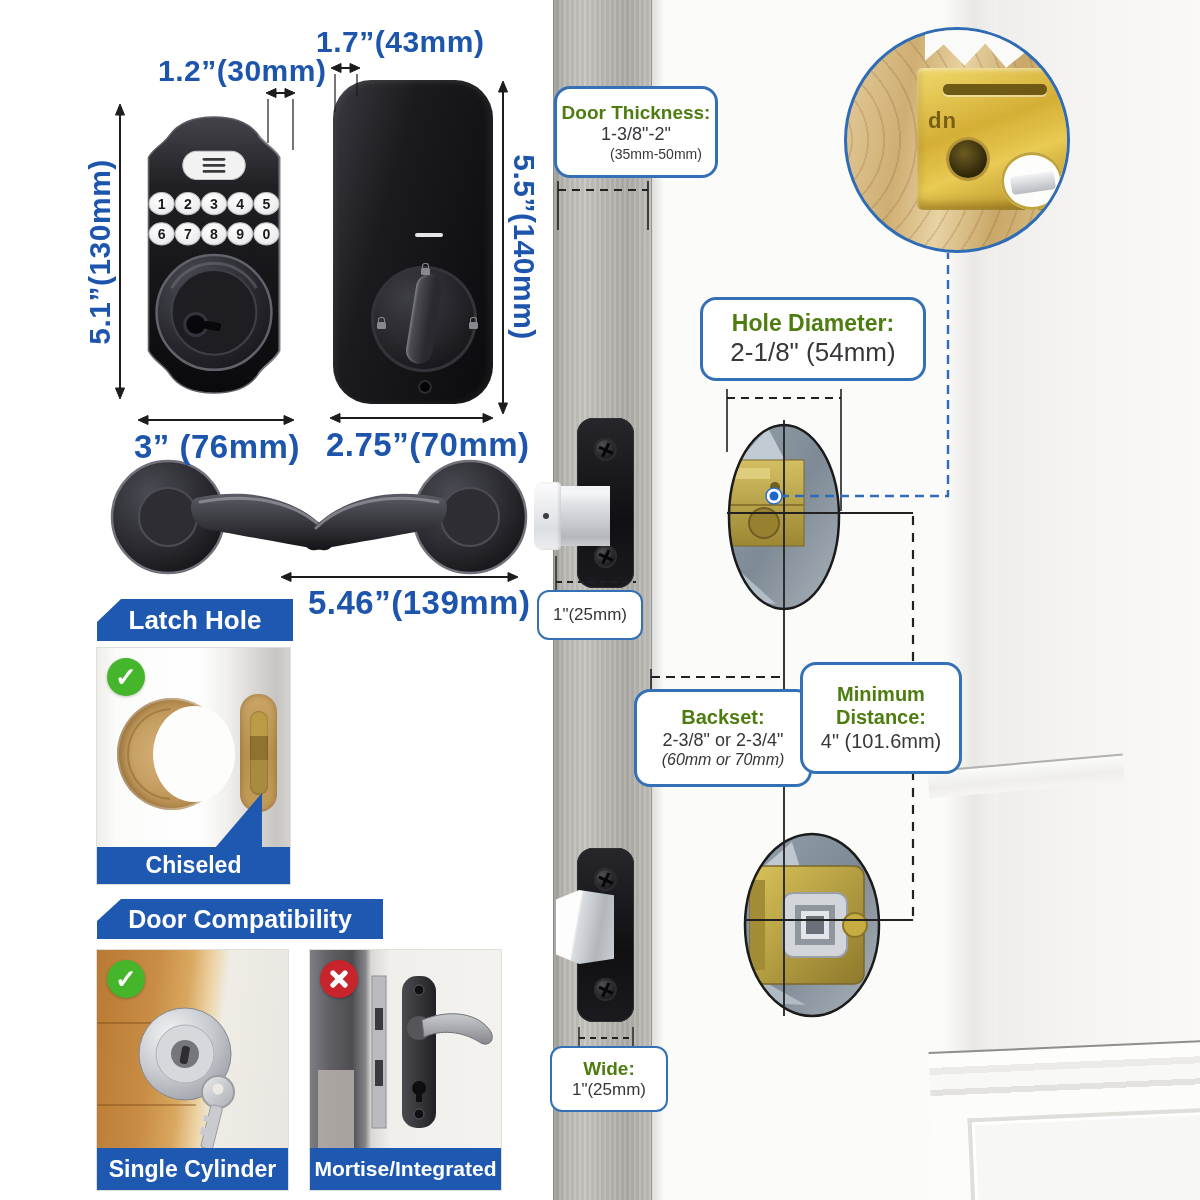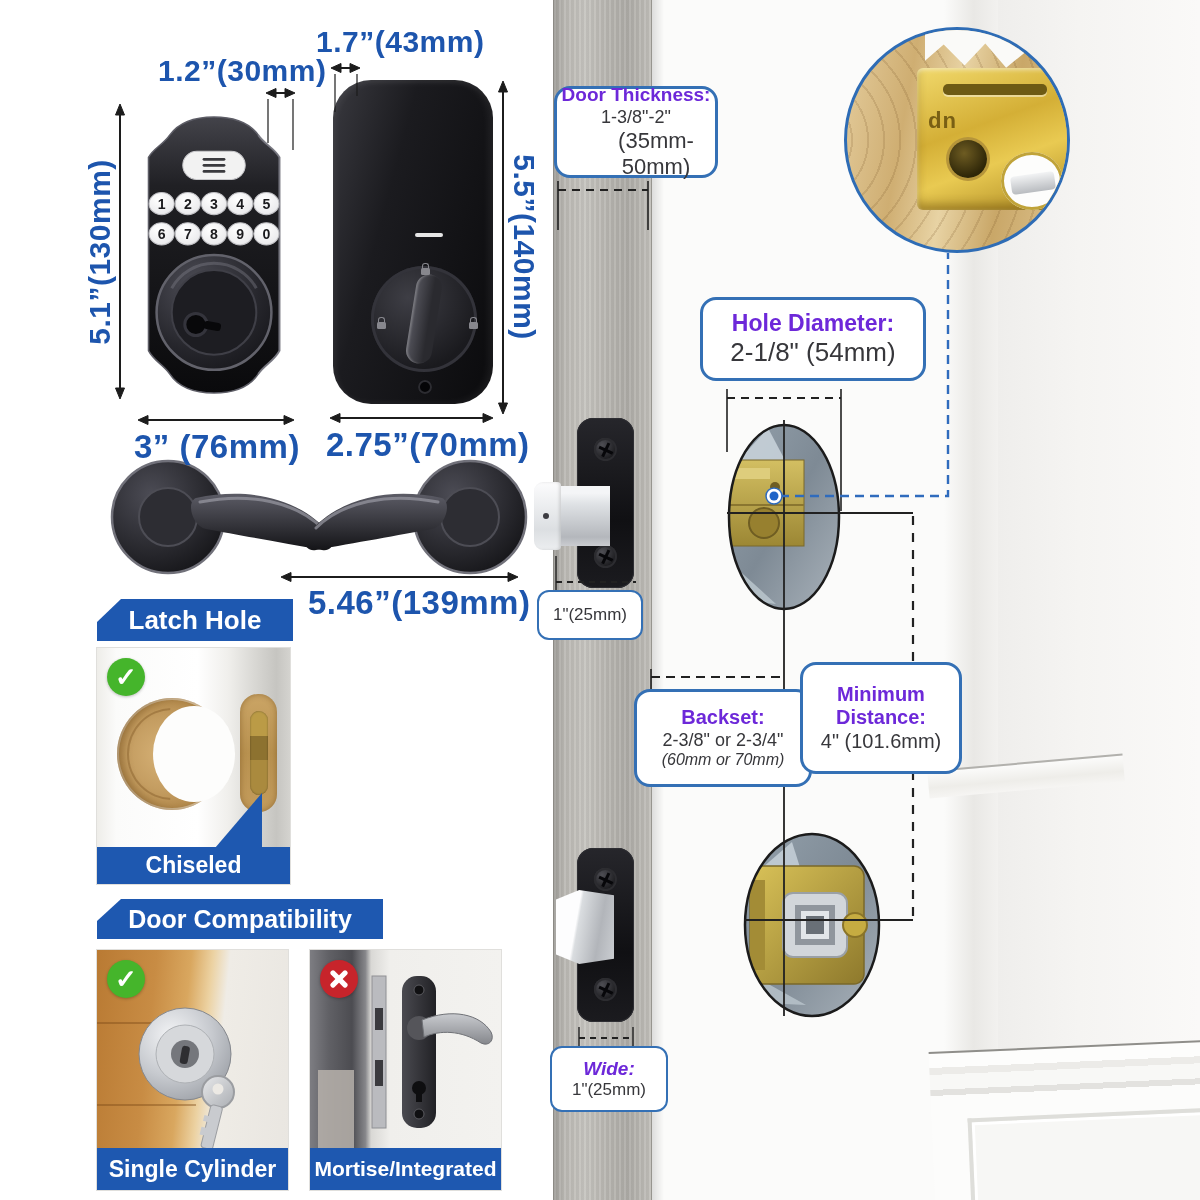--- a/index.html
+++ b/index.html
@@ -15,21 +15,21 @@
     background:linear-gradient(90deg,#9f9d98 0,#bab8b3 10%,#c6c4bf 32%,#b7b5b0 56%,#aeaca7 76%,#c1bfba 100%);
     border-left:1px solid #8c8a85;border-right:1px solid #97958f;}
   .edge-strip::after{content:'';position:absolute;inset:0;background:repeating-linear-gradient(90deg,rgba(255,255,255,.08) 0 2px,rgba(0,0,0,.04) 2px 5px);}
   .mold-upper{position:absolute;left:928px;top:762px;width:196px;height:26px;transform:rotate(-5deg);z-index:1;border-top:2px solid #b2b1ad;background:linear-gradient(180deg,#fbfbfa,#eeede9 60%,#f6f5f3);}
   .mold-lower{position:absolute;left:932px;top:1046px;width:275px;height:160px;transform:rotate(-2.5deg);z-index:1;border-top:2px solid #8f8e8a;
     background:linear-gradient(180deg,#fdfdfc 0 14px,#ecebe8 14px 21px,#f8f8f6 21px 36px,#e3e2df 36px 42px,#fcfcfb 42px);}
   .mold-lower-panel{position:absolute;left:36px;top:66px;right:0;bottom:0;background:#f7f7f5;border-left:4px solid #dededa;border-top:4px solid #dededa;box-shadow:inset 3px 3px 0 #ffffff;}
   .dim-label{position:absolute;color:#1d55ad;font-weight:700;font-size:30px;text-align:center;letter-spacing:.5px;z-index:6;white-space:nowrap;}
   .dim-label.big{font-size:33px;}
   .callout{position:absolute;background:#ffffff;border:3px solid #3470b5;border-radius:16px;text-align:center;z-index:6;display:flex;flex-direction:column;justify-content:center;line-height:1.18;}
-  .callout .co-title{color:#6d28d9;font-weight:700;}
+  .callout .co-title{color:#4d7c0f;font-weight:700;}
   .callout .co-val{color:#37373b;font-weight:400;}
   .banner{position:absolute;background:#1e58b0;color:#fff;font-weight:700;display:flex;align-items:center;justify-content:center;z-index:3;clip-path:polygon(24px 0,100% 0,100% 100%,0 100%,0 55%);}
   .photo-card{position:absolute;z-index:2;outline:1px solid #e0dfdc;background:#fff;overflow:hidden;}
   .strip{position:absolute;left:0;right:0;bottom:0;background:#1e58b0;color:#fff;font-weight:700;display:flex;align-items:center;justify-content:center;}
   .badge{position:absolute;left:10px;top:10px;width:38px;height:38px;border-radius:50%;display:flex;align-items:center;justify-content:center;z-index:3;}
   .badge.green{background:#45b52b;box-shadow:0 1px 3px rgba(0,0,0,.25);color:#fff;font-size:26px;font-weight:700;}
   .badge.red{background:#c7242b;box-shadow:0 1px 3px rgba(0,0,0,.25);}
   .cross-bar{position:absolute;left:50%;top:50%;width:22px;height:5px;border-radius:2px;background:#fff;}
   .cb1{transform:translate(-50%,-50%) rotate(45deg);}
   .cb2{transform:translate(-50%,-50%) rotate(-45deg);}
@@ -346,41 +346,41 @@
   <div class="dim-label" style="left:316px;top:25px;width:164px;">1.7”(43mm)</div>
   <div class="dim-label vlabel" style="left:0px;top:235px;width:200px;transform:rotate(-90deg);">5.1”(130mm)</div>
   <div class="dim-label vlabel" style="left:424px;top:230px;width:200px;transform:rotate(90deg);">5.5”(140mm)</div>
   <div class="dim-label big" style="left:134px;top:428px;width:164px;">3” (76mm)</div>
   <div class="dim-label big" style="left:326px;top:426px;width:172px;">2.75”(70mm)</div>
   <div class="dim-label big" style="left:308px;top:584px;width:196px;">5.46”(139mm)</div>
 
   <div class="callout" style="left:554px;top:86px;width:158px;height:86px;">
     <div class="co-title" style="font-size:19px;">Door Thickness:</div>
     <div class="co-val" style="font-size:18px;">1-3/8"-2"</div>
-    <div class="co-val" style="font-size:22px;margin-left:40px;">(35mm-50mm)</div>
+    <div class="co-val" style="font-size:14px;margin-left:40px;">(35mm-50mm)</div>
   </div>
   <div class="callout" style="left:700px;top:297px;width:220px;height:78px;">
     <div class="co-title" style="font-size:23px;">Hole Diameter:</div>
     <div class="co-val" style="font-size:26px;">2-1/8" (54mm)</div>
   </div>
   <div class="callout" style="left:537px;top:590px;width:102px;height:46px;border-width:2.5px;border-radius:12px;">
     <div class="co-val" style="font-size:17px;">1"(25mm)</div>
   </div>
   <div class="callout" style="left:634px;top:689px;width:172px;height:92px;">
     <div class="co-title" style="font-size:20px;">Backset:</div>
     <div class="co-val" style="font-size:18px;">2-3/8" or 2-3/4"</div>
     <div class="co-val" style="font-size:16px;font-style:italic;">(60mm or 70mm)</div>
   </div>
   <div class="callout" style="left:800px;top:662px;width:156px;height:106px;">
     <div class="co-title" style="font-size:20px;">Minimum</div>
     <div class="co-title" style="font-size:20px;">Distance:</div>
     <div class="co-val" style="font-size:20px;">4" (101.6mm)</div>
   </div>
   <div class="callout" style="left:550px;top:1046px;width:114px;height:62px;border-width:2.5px;border-radius:12px;">
-    <div class="co-title" style="font-size:19px;font-style:italic;">Wide:</div>
+    <div class="co-title" style="font-size:19px;">Wide:</div>
     <div class="co-val" style="font-size:17px;">1"(25mm)</div>
   </div>
 
   <div class="banner" style="left:97px;top:599px;width:196px;height:42px;font-size:26px;">Latch Hole</div>
   <div class="photo-card lh-card">
     <div class="lh-photo"></div>
     <div class="lh-hole"></div>
     <div class="lh-slot"></div>
     <div class="badge green">
         <span>✓</span>

